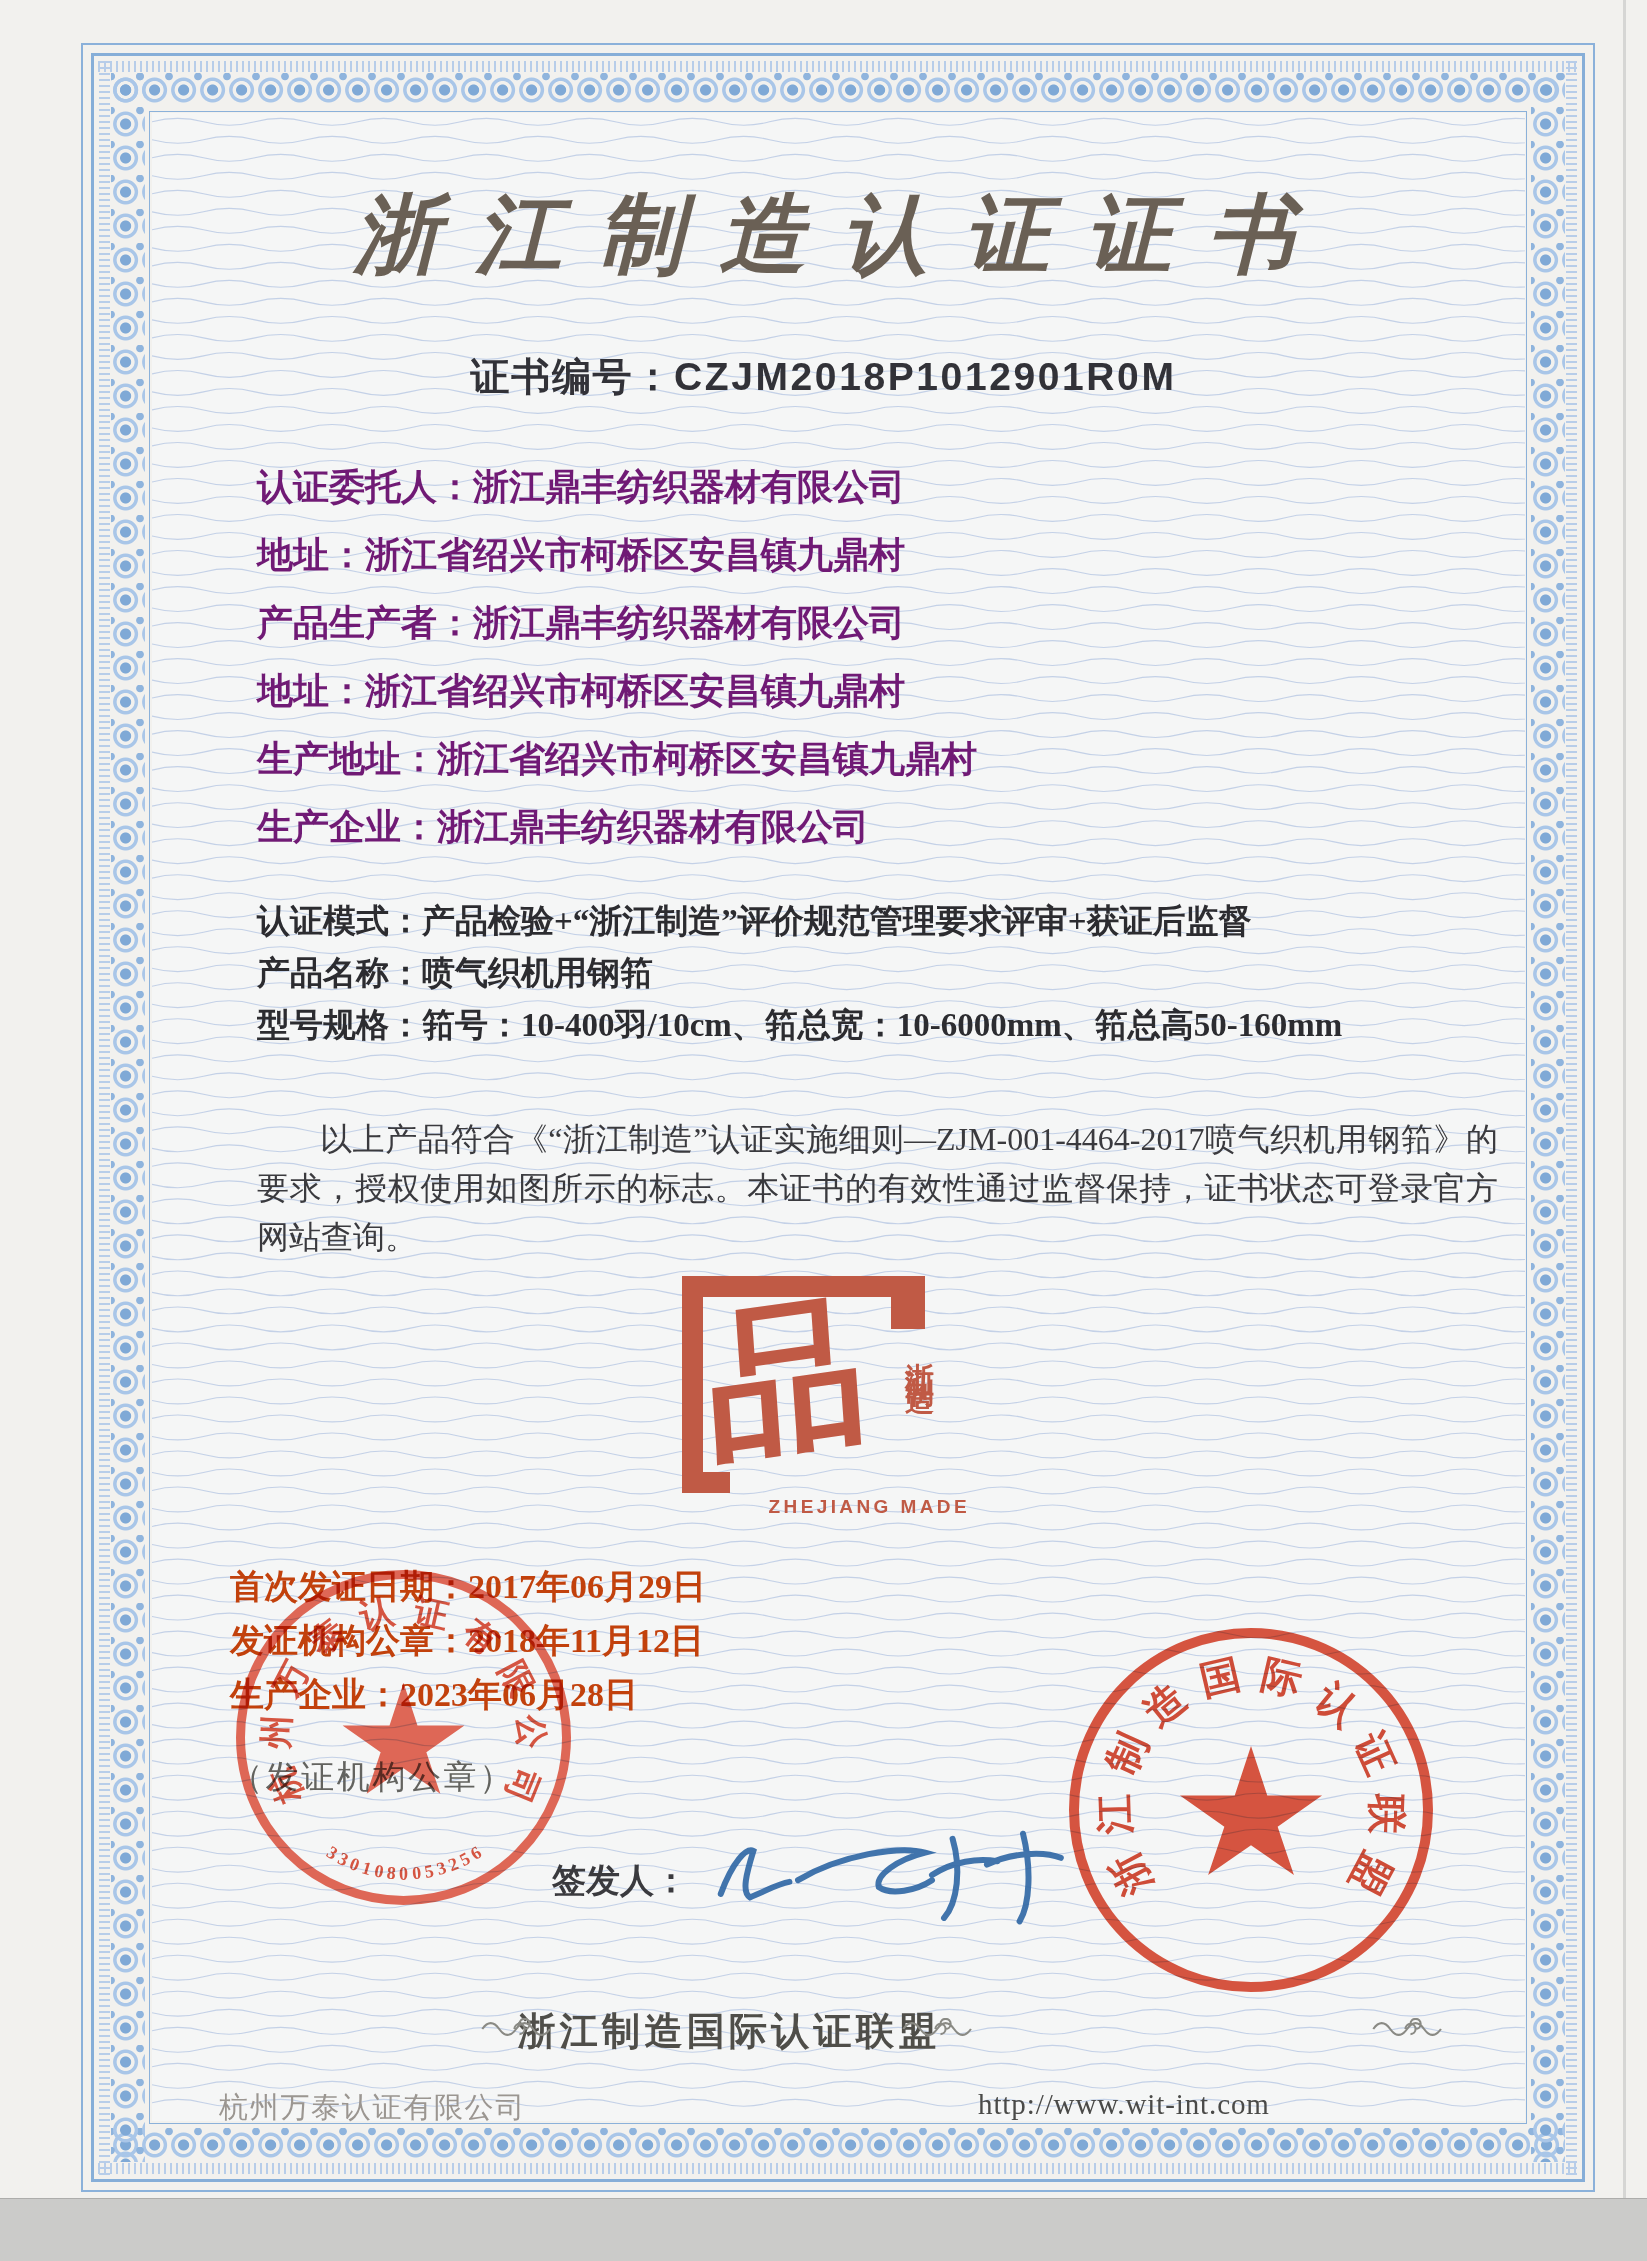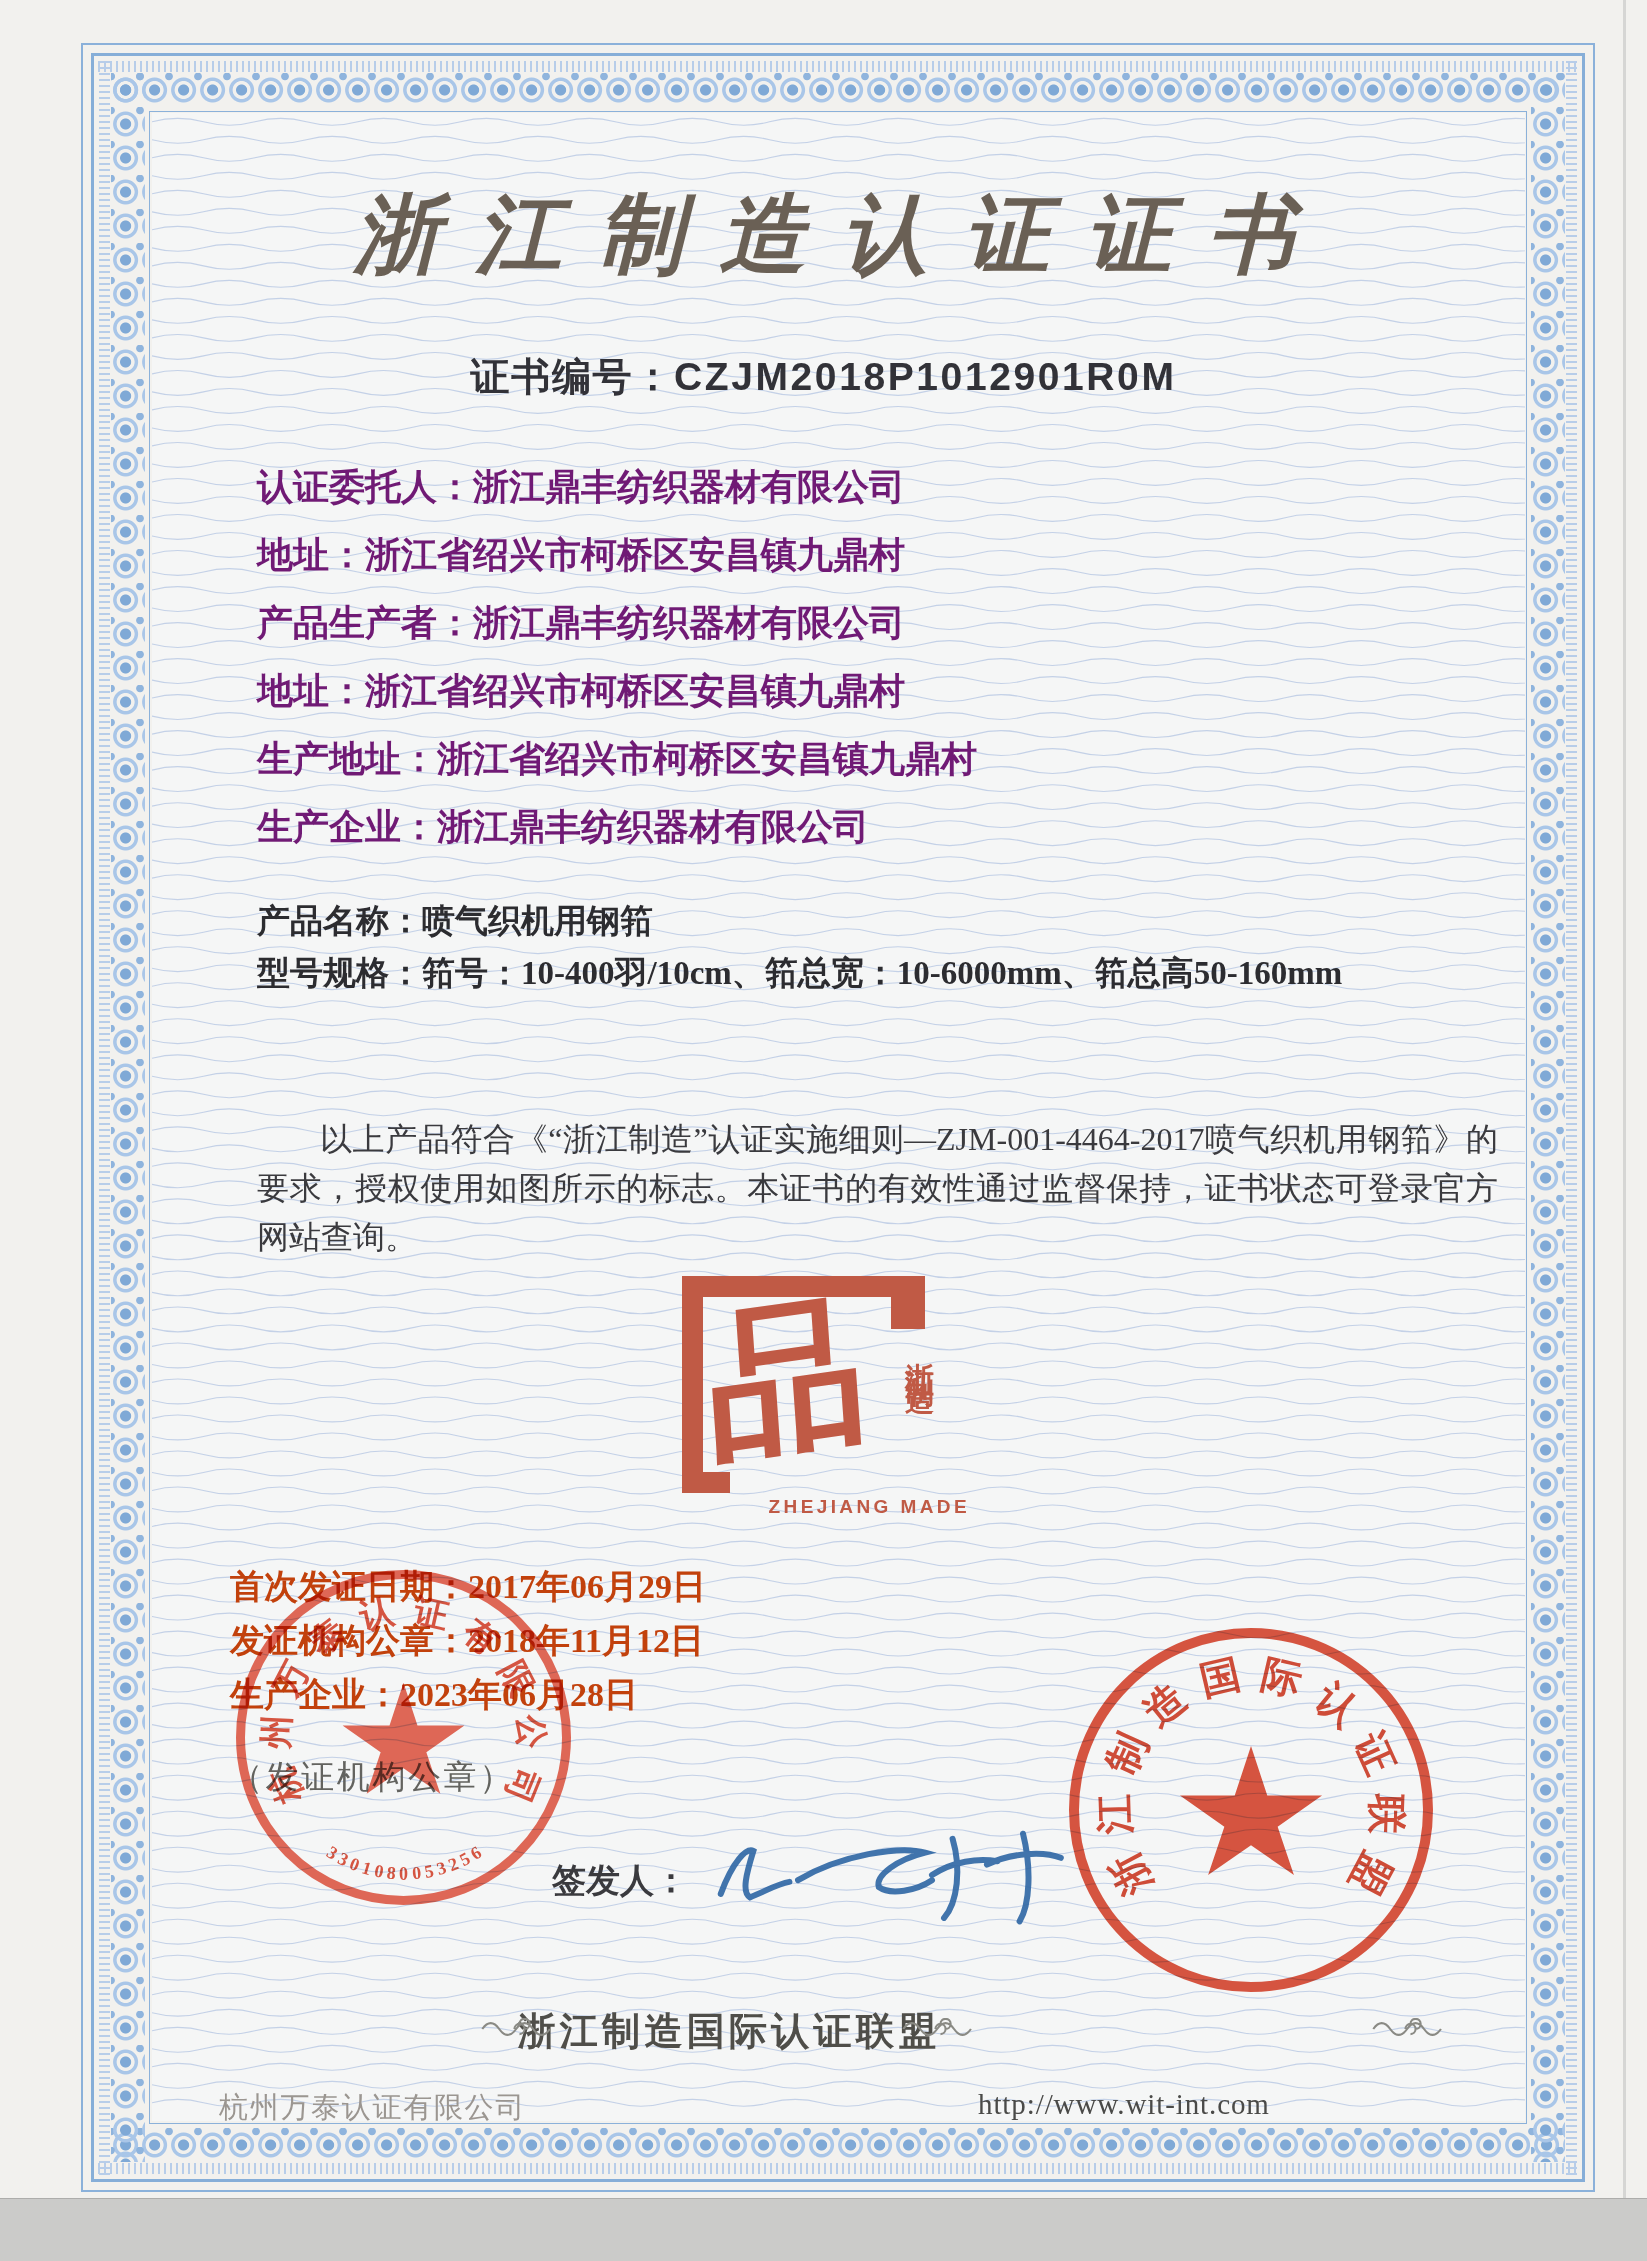--- a/index.html
+++ b/index.html
@@ -105,20 +105,21 @@
 <div class="abs info">
   <div>认证委托人：浙江鼎丰纺织器材有限公司</div>
   <div>地址：浙江省绍兴市柯桥区安昌镇九鼎村</div>
   <div>产品生产者：浙江鼎丰纺织器材有限公司</div>
   <div>地址：浙江省绍兴市柯桥区安昌镇九鼎村</div>
   <div>生产地址：浙江省绍兴市柯桥区安昌镇九鼎村</div>
   <div>生产企业：浙江鼎丰纺织器材有限公司</div>
 </div>
 
 <div class="abs specs">
+  <div>认证模式：产品检验+“浙江制造”评价规范管理要求评审+获证后监督</div>
   <div>产品名称：喷气织机用钢筘</div>
   <div>型号规格：筘号：10-400羽/10cm、筘总宽：10-6000mm、筘总高50-160mm</div>
 </div>
 
 <p class="abs statement">以上产品符合《“浙江制造”认证实施细则—ZJM-001-4464-2017喷气织机用钢筘》的要求，授权使用如图所示的标志。本证书的有效性通过监督保持，证书状态可登录官方网站查询。</p>
 
 <div class="abs logo">
   <div class="bar" style="left:0;top:0;width:20.6px;height:216px;"></div>
   <div class="bar" style="left:0;top:0;width:209px;height:20.6px;"></div>
   <div class="bar" style="left:209px;top:0;width:34px;height:53px;"></div>

